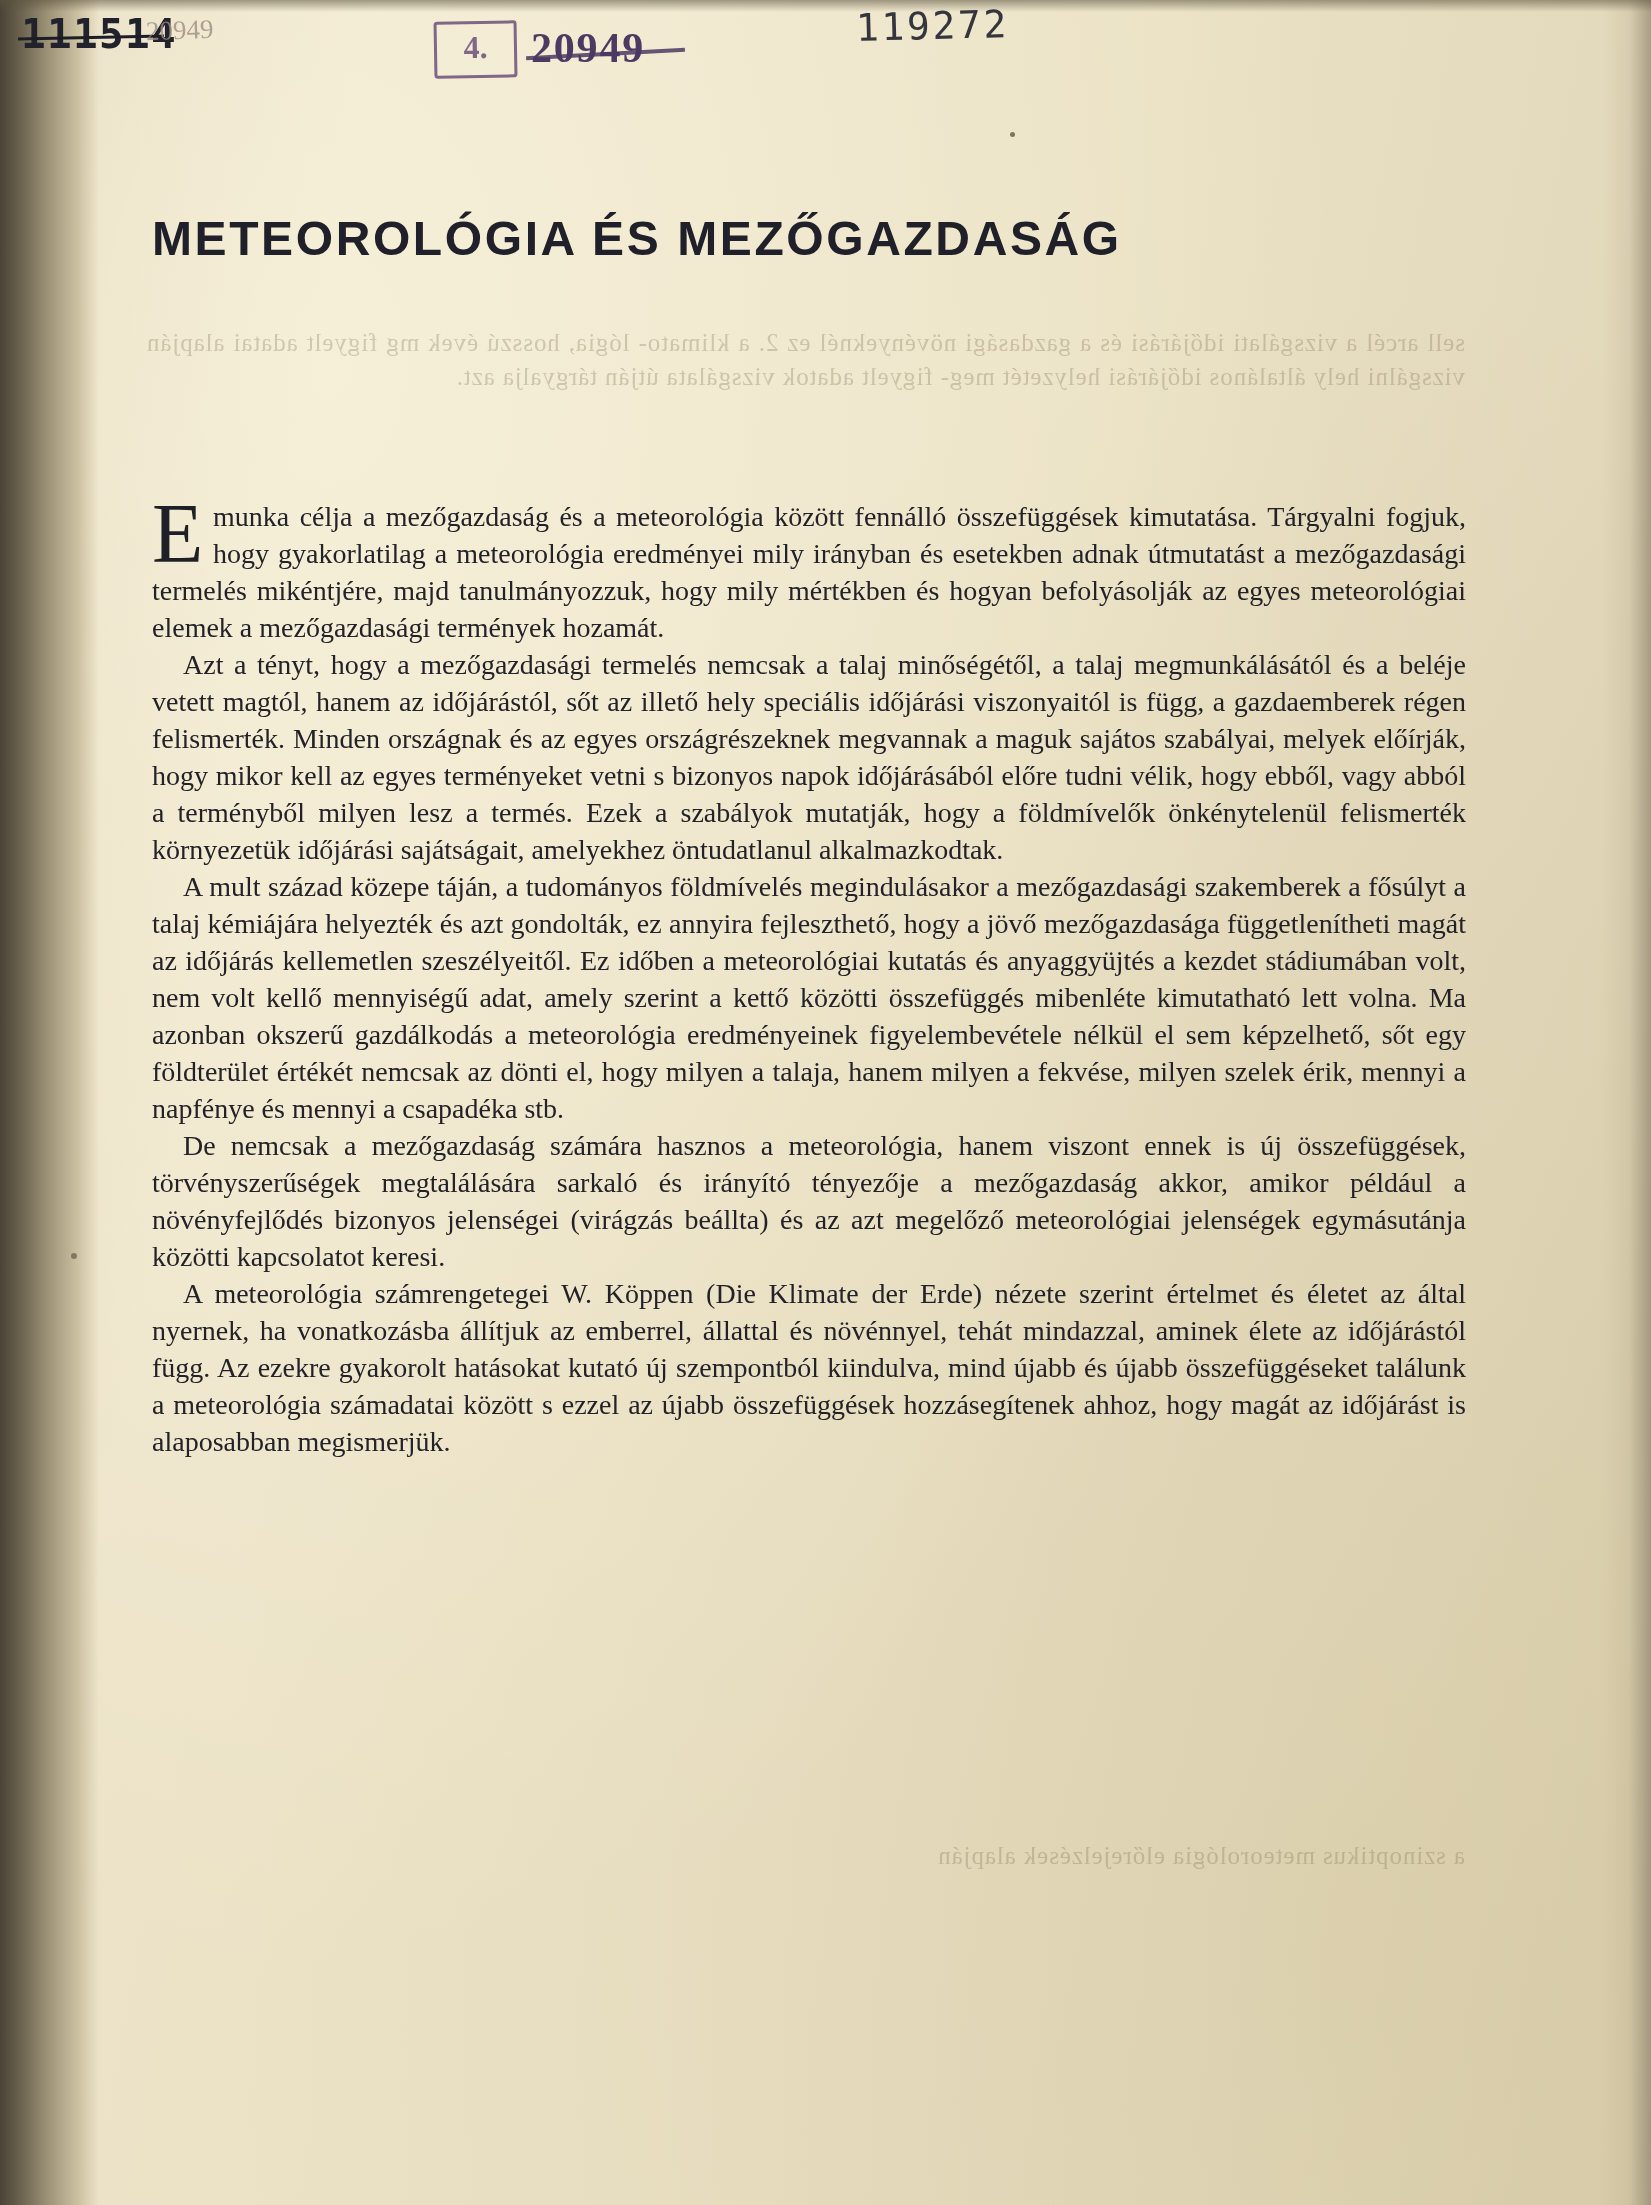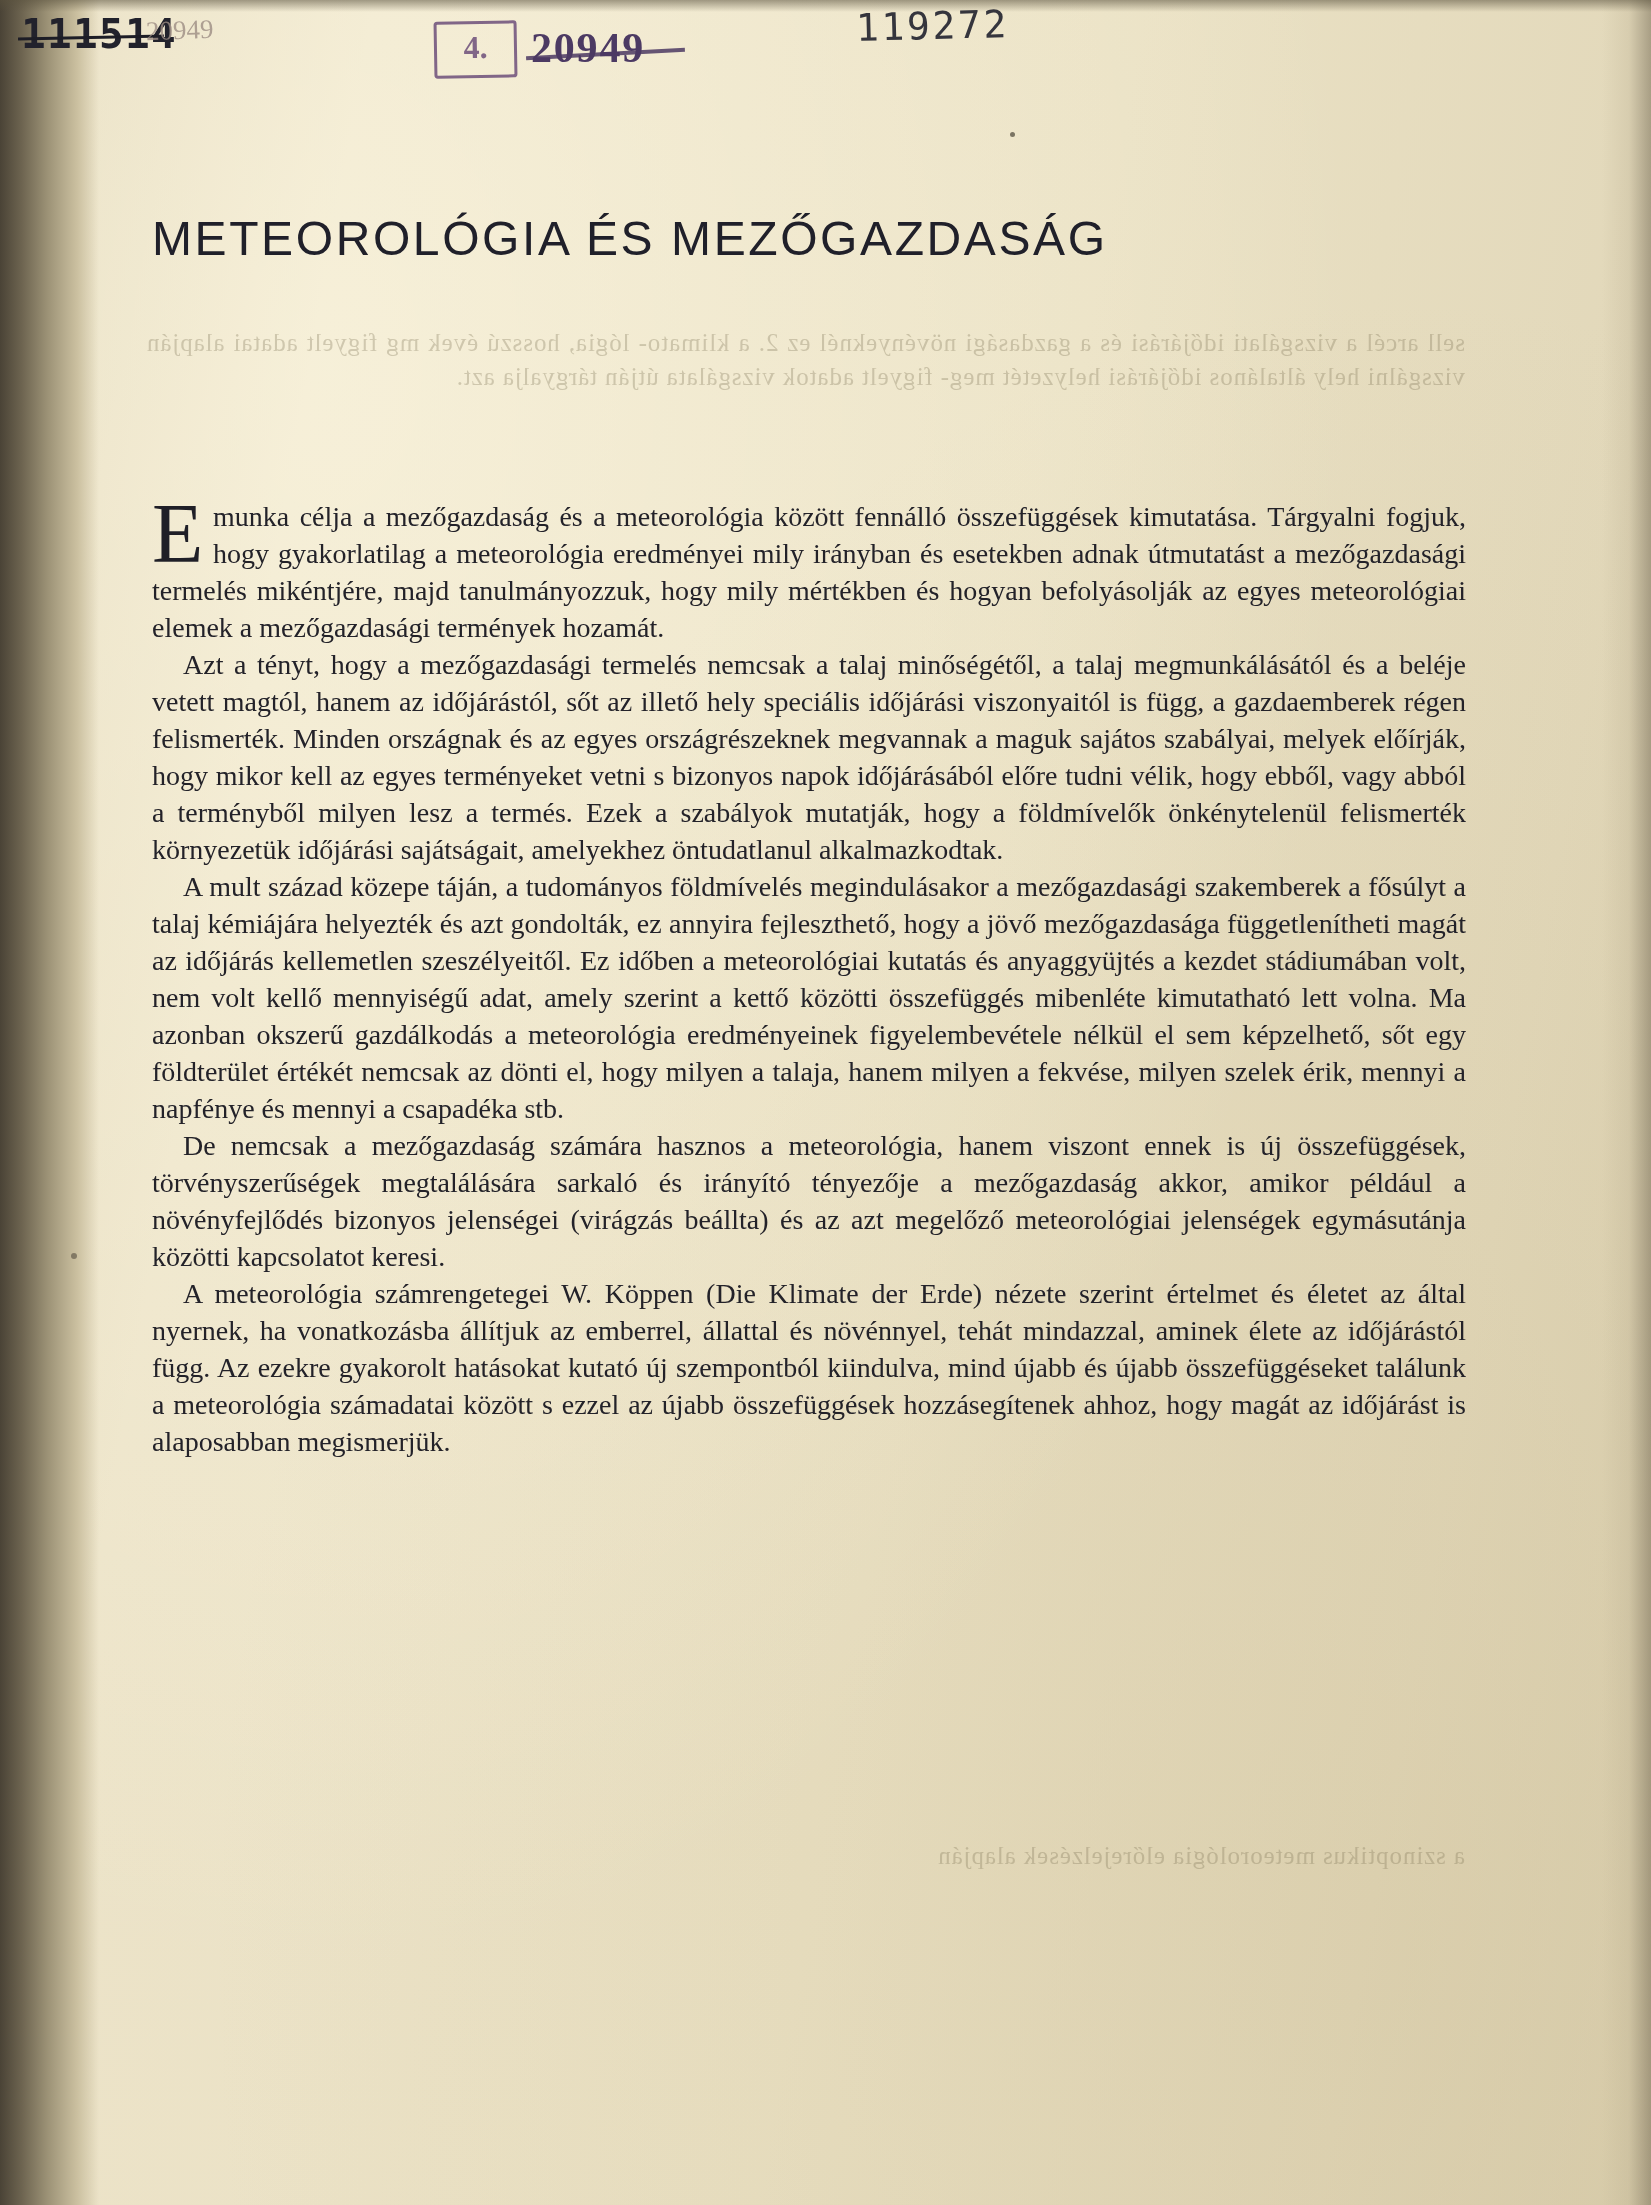--- a/index.html
+++ b/index.html
@@ -153,21 +153,21 @@
 
   
   .title {
     position: absolute;
     left: 152px; top: 179px;
     width: 1319px;
     font-family: "Liberation Sans", sans-serif;
     font-size: 48px;
     letter-spacing: 2.6px;
     color: #20202a;
-    font-weight: 400;
+    font-weight: 700;
   }
 
   
   .body-col {
     position: absolute;
     left: 152px;
     top: 498px;
     width: 1314px;
     font-size: 28px;
     line-height: 37px;

